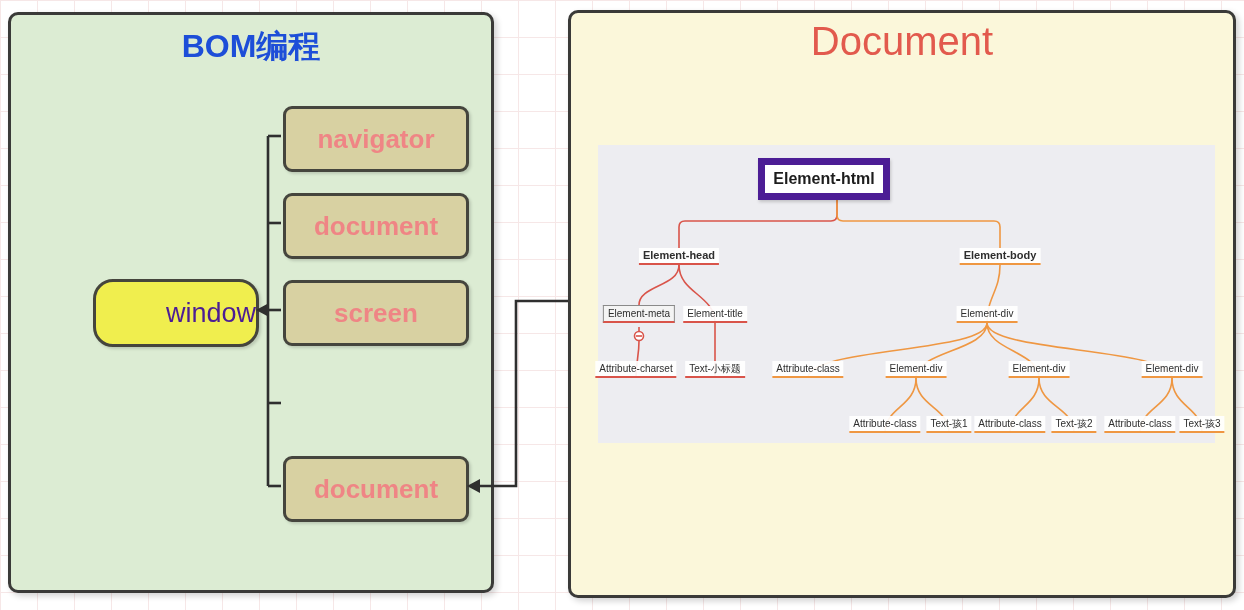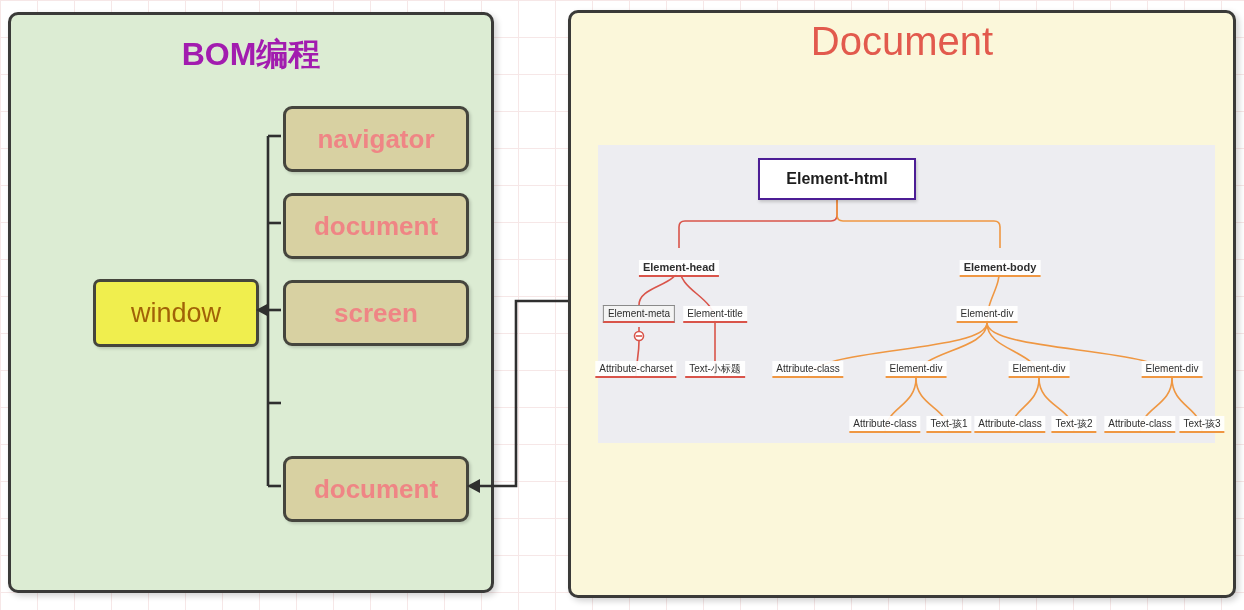--- a/index.html
+++ b/index.html
@@ -15,59 +15,59 @@
       linear-gradient(90deg, #f6e7e7 1px, transparent 1px);
     background-size:37px 37px;
   }
   .panel{
     position:absolute;border:3px solid #3a3a38;border-radius:10px;
     box-shadow:3px 3px 6px rgba(0,0,0,.18);box-sizing:border-box;
   }
   .bom{left:8px;top:12px;width:486px;height:581px;background:#dcecd3;}
   .doc{left:568px;top:10px;width:668px;height:588px;background:#fbf7da;}
   .bom-title{
-    margin-top:18px;text-align:center;font-size:32px;font-weight:bold;color:#a21caf;
+    margin-top:10px;text-align:center;font-size:32px;font-weight:bold;color:#1d4ed8;
   }
   .doc-title{
     margin-top:6px;text-align:center;font-size:40px;color:#e25a4d;font-weight:400;
   }
   .window-box{
     position:absolute;left:82px;top:264px;width:166px;height:68px;
-    background:#f0ee4e;border:3px solid #45453d;border-radius:7px;
-    display:flex;align-items:center;justify-content:center;
-    font-size:27px;color:#a16207;box-sizing:border-box;
+    background:#f0ee4e;border:3px solid #45453d;border-radius:20px;
+    display:flex;align-items:center;justify-content:flex-end;
+    font-size:27px;color:#4c1d95;box-sizing:border-box;
     box-shadow:2px 2px 3px rgba(0,0,0,.15);
   }
   .bom-item{
     position:absolute;left:272px;width:186px;height:66px;
     background:#d8d1a2;border:3px solid #45453d;border-radius:9px;
     display:flex;align-items:center;justify-content:center;
     font-size:26px;font-weight:bold;color:#ef8585;box-sizing:border-box;
     box-shadow:2px 2px 3px rgba(0,0,0,.15);
   }
   .overlay{position:absolute;left:0;top:0;width:1244px;height:610px;pointer-events:none;}
   .tree-inset{
     position:absolute;left:27px;top:132px;width:617px;height:298px;
     background:#ededf1;
   }
   .tree-lines{position:absolute;left:0;top:0;width:617px;height:298px;overflow:visible;}
   .t-root{
-    position:absolute;left:160px;top:13px;width:158px;height:42px;
-    background:#ffffff;border:2px solid #4c1d95;box-sizing:border-box;
+    position:absolute;left:160px;top:13px;width:132px;height:42px;
+    background:#ffffff;border:7px solid #4c1d95;box-sizing:border-box;
     display:flex;align-items:center;justify-content:center;
     font-weight:bold;font-size:16px;color:#1d1d1d;
     box-shadow:1px 2px 3px rgba(0,0,0,.18);
   }
   .t-label{
     position:absolute;transform:translateX(-50%);
     font-size:10px;line-height:13px;color:#2e2e2e;white-space:nowrap;
     background:rgba(255,255,255,.92);padding:1px 4px 1px;
     border-bottom:2px solid #999;
   }
-  .t-bold{font-weight:bold;font-size:11px;margin-top:12px;}
+  .t-bold{font-weight:bold;font-size:11px;}
   .t-red{border-bottom-color:#d9544a;}
   .t-orange{border-bottom-color:#ef9742;}
   .t-meta{
     border:1px solid #8a8a8a;border-bottom:2px solid #d9544a;
     background:#f4f4f4;border-radius:0;
   }
 </style>
 </head>
 <body>
 

